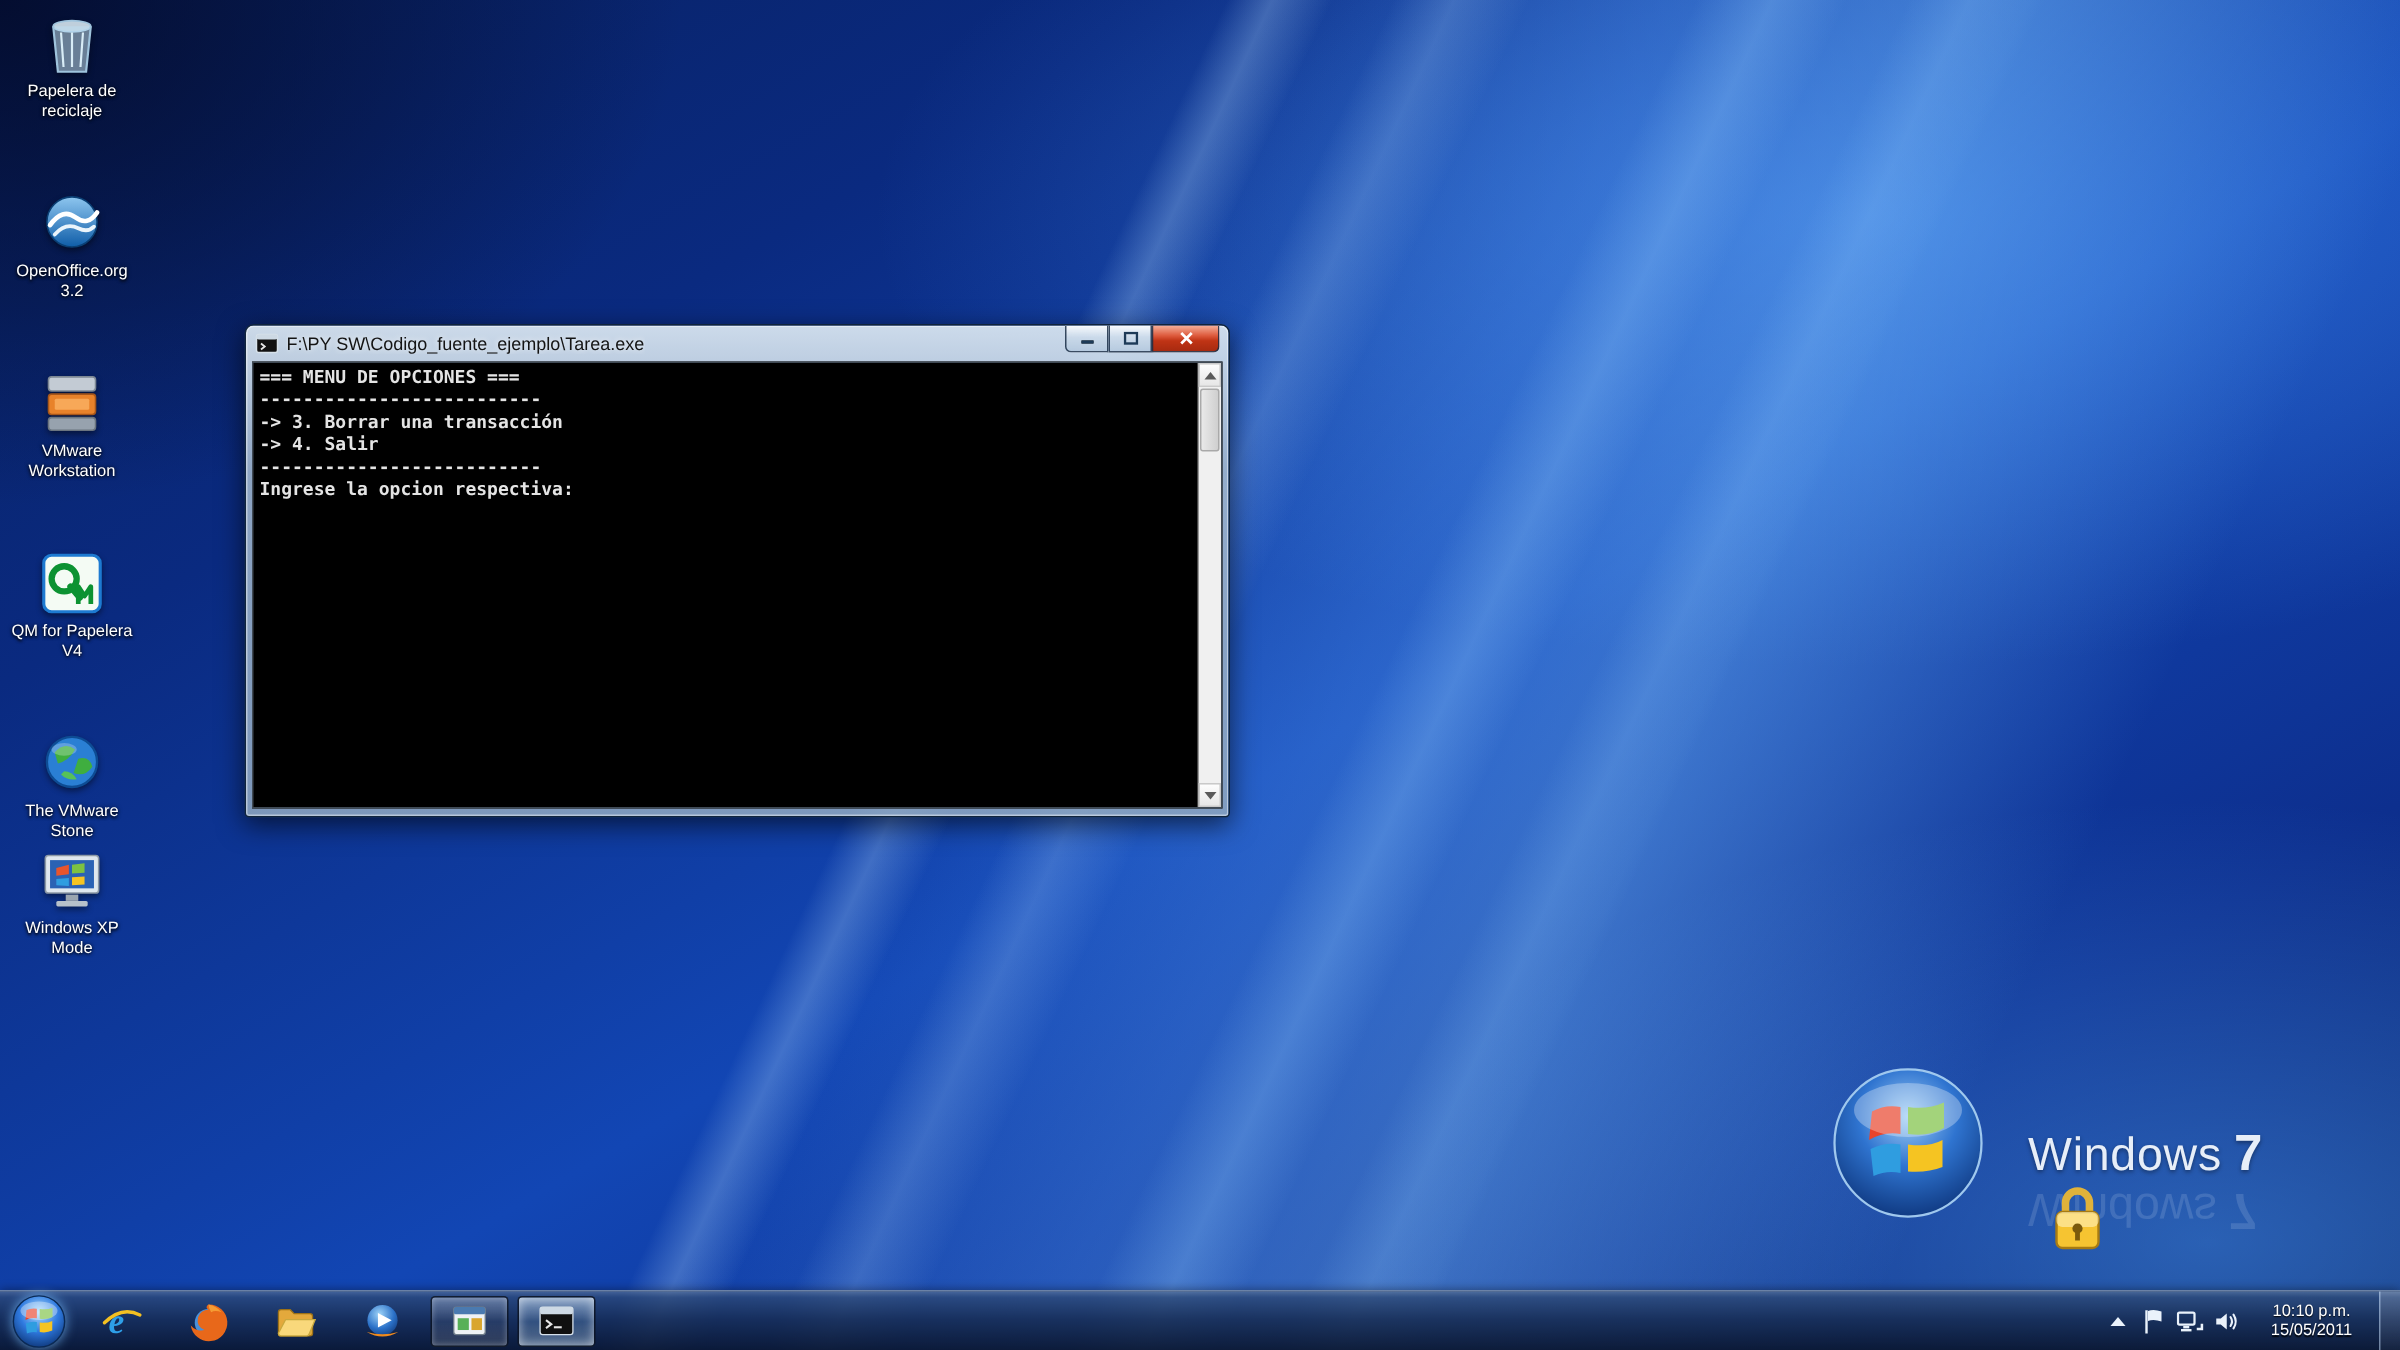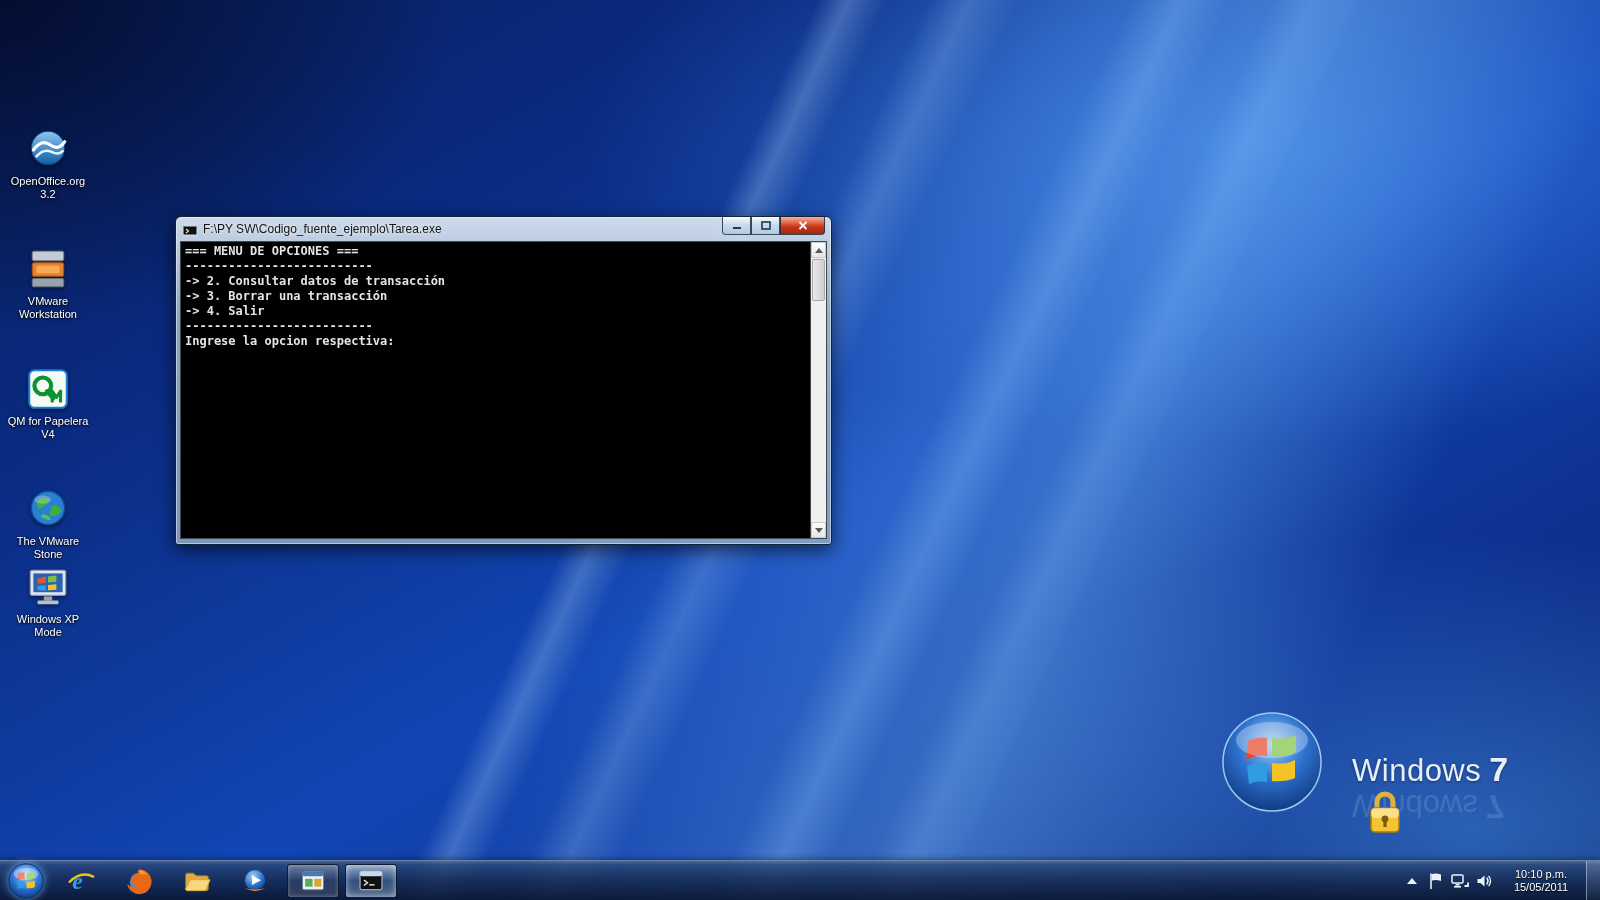--- a/index.html
+++ b/index.html
@@ -24,21 +24,21 @@
   
   .desk-icon { position:absolute; left:6px; width:84px; text-align:center; cursor:default; }
   .desk-icon .glyph { width:46px; height:46px; margin:0 auto 3px; filter:drop-shadow(0 2px 2px rgba(0,0,0,.45)); }
   .desk-icon .lbl {
     color:#fff; font-size:11px; line-height:13px;
     text-shadow:0 1px 2px rgba(0,0,0,.9), 0 0 3px rgba(0,0,0,.7);
   }
 
   
   .console-window {
-    position:absolute; left:175px; top:216px; width:657px; height:329px;
+    position:absolute; left:163px; top:216px; width:657px; height:329px;
     border:1px solid #10243c; border-radius:6px 6px 3px 3px;
     background:linear-gradient(180deg, rgba(215,228,240,.95), rgba(160,182,205,.88) 30%, rgba(140,165,192,.88));
     box-shadow:0 5px 18px rgba(0,0,0,.6), inset 0 0 0 1px rgba(255,255,255,.45);
     padding:0 4px 4px 4px;
   }
   .title-bar { height:24px; display:flex; align-items:center; position:relative; }
   .title-bar .w-icon { width:16px; height:16px; margin:0 5px 0 2px; flex:0 0 auto; }
   .title-bar .t-text {
     font-size:12px; color:#141414; white-space:nowrap; overflow:hidden;
     text-shadow:0 0 4px rgba(255,255,255,.9);
@@ -113,20 +113,30 @@
   .tray-item { width:24px; height:28px; display:flex; align-items:center; justify-content:center; cursor:pointer; }
   .tray-arrow { width:0; height:0; border-left:5px solid transparent; border-right:5px solid transparent; border-bottom:6px solid #eaf2fb; }
   .clock { width:82px; text-align:center; color:#fff; font-size:11px; line-height:13px; text-shadow:0 1px 1px #000; cursor:default; margin:0 4px; }
   .show-desktop { width:14px; height:100%; border-left:1px solid rgba(200,225,255,.5); background:linear-gradient(180deg, rgba(255,255,255,.18), rgba(255,255,255,.04)); cursor:pointer; }
 </style>
 </head>
 <body>
 
 <div class="desktop">
 
+  <div class="desk-icon" style="top:6px">
+    <div class="glyph">
+      <svg viewBox="0 0 44 44">
+          <ellipse cx="22" cy="11" rx="12" ry="3.6" fill="rgba(225,242,252,.85)" stroke="#9fc4dd"></ellipse>
+          <path d="M10 11 L13 40 L31 40 L34 11" fill="rgba(190,222,242,.55)" stroke="#9fc4dd" stroke-width="1.4"></path>
+          <path d="M15 15 L16.6 37 M22 15 L22 37 M29 15 L27.4 37" stroke="#d8ecf6" stroke-width="1.4" fill="none"></path>
+        </svg>
+    </div>
+    <div class="lbl">Papelera de reciclaje</div>
+  </div>
 
   <div class="desk-icon" style="top:126px">
     <div class="glyph">
       <svg viewBox="0 0 44 44">
           <defs>
             <linearGradient id="oo" x1="0" y1="0" x2="0" y2="1">
               <stop offset="0" stop-color="#8ec6ef"></stop>
               <stop offset="1" stop-color="#0f5da8"></stop>
             </linearGradient>
           </defs>
@@ -252,21 +262,20 @@
           <svg width="10" height="9" viewBox="0 0 10 9">
               <path d="M1.5 1 L8.5 8 M8.5 1 L1.5 8" stroke="#fff" stroke-width="1.8"></path>
             </svg>
         </div>
       </div>
     </div>
     <div class="console-body">
       <div class="console-screen">
         <div class="c-line">=== MENU DE OPCIONES ===</div>
         <div class="c-line">--------------------------</div>
-        <div class="c-line">-&gt; 2. Consultar datos de transacción</div>
         <div class="c-line">-&gt; 3. Borrar una transacción</div>
         <div class="c-line">-&gt; 4. Salir</div>
         <div class="c-line">--------------------------</div>
         <div class="c-line">Ingrese la opcion respectiva:</div>
       </div>
       <div class="scrollbar">
         <div class="sb-btn">
             <div class="tri-up"></div>
           </div>
         <div class="sb-thumb"></div>

